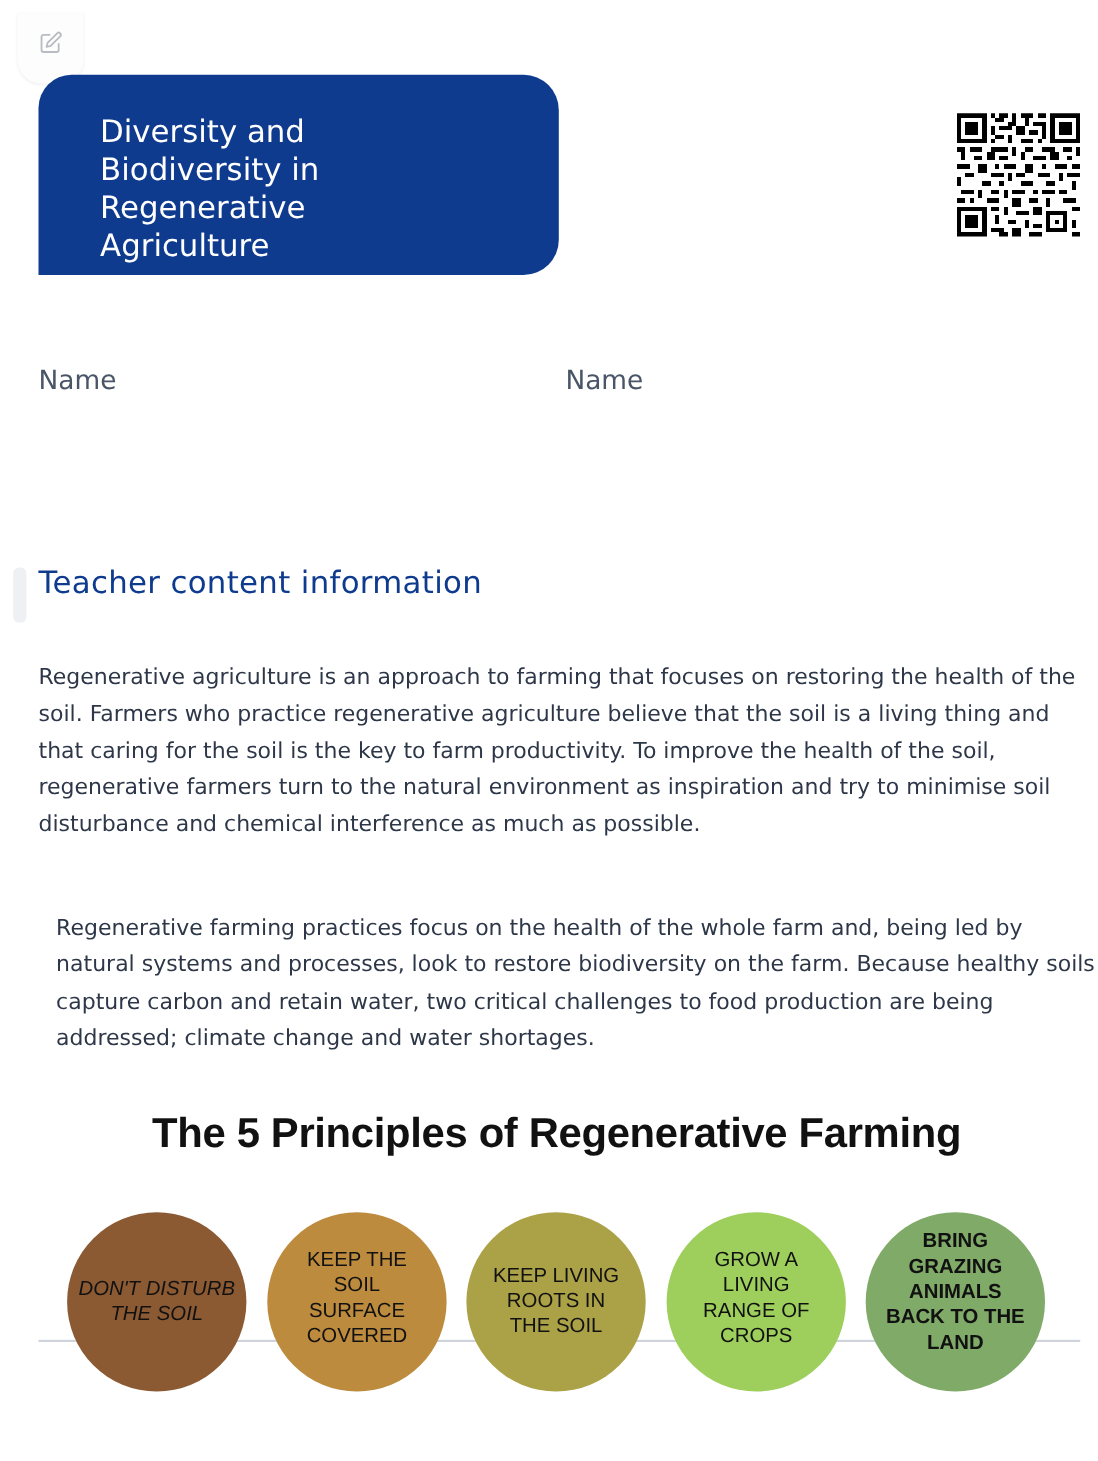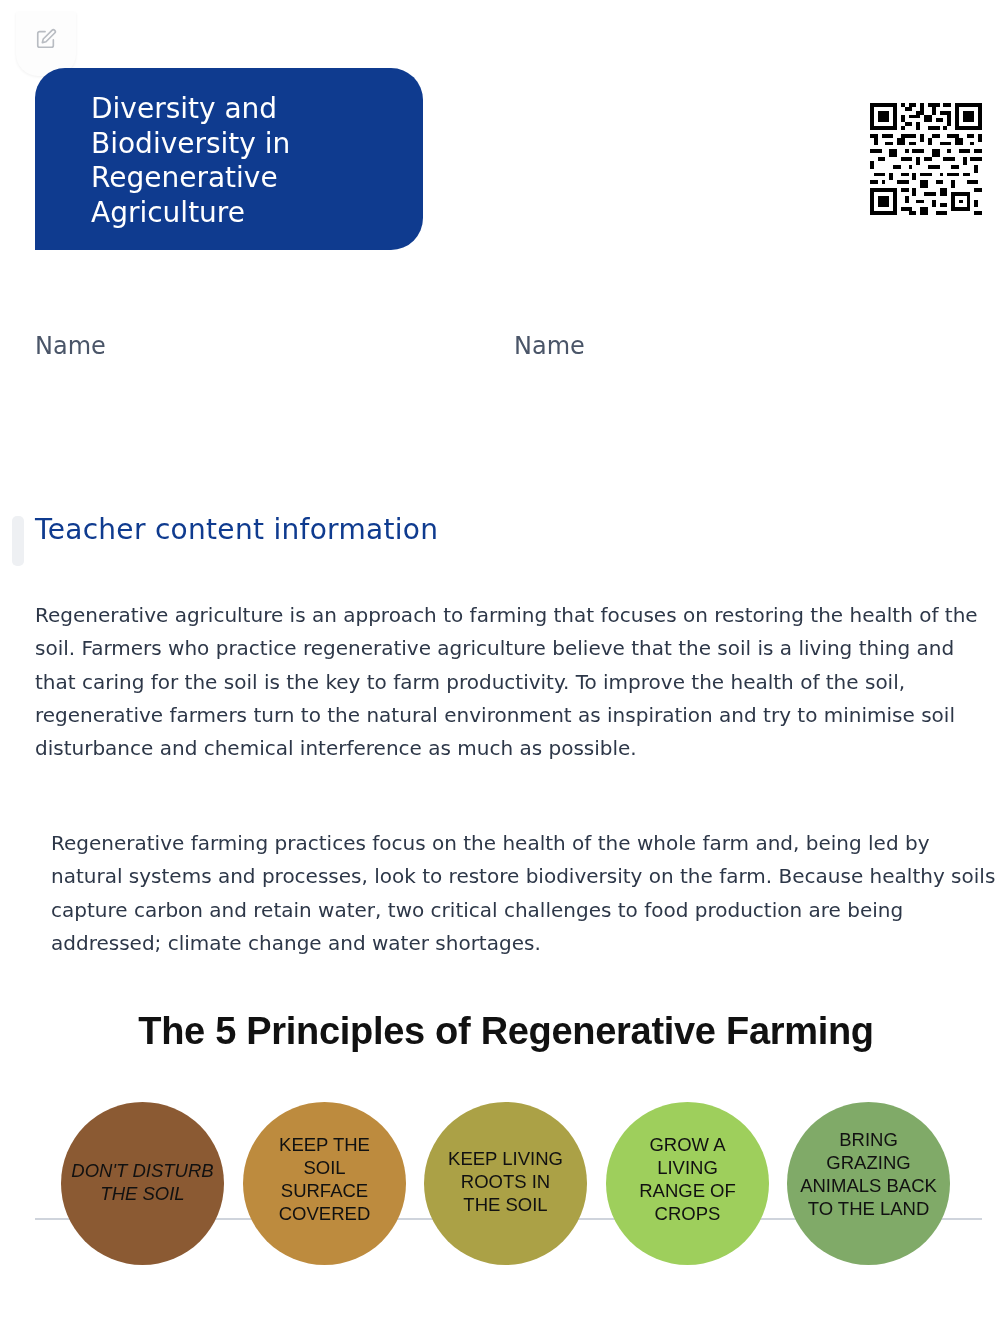--- a/index.html
+++ b/index.html
@@ -8,23 +8,23 @@
 
   .edit-tab {
     position: absolute; left: 16px; top: 12px; width: 60px; height: 64px;
     background: #fdfdfd; border-radius: 0 0 22px 22px;
     box-shadow: 0 1px 3px rgba(0,0,0,0.06);
     display: flex; align-items: flex-start; justify-content: center; padding-top: 16px;
   }
   .edit-tab svg { width: 22px; height: 22px; }
 
   .title-banner {
-    position: absolute; left: 35px; top: 68px; width: 388px; height: 182px;
+    position: absolute; left: 35px; top: 68px; width: 473px; height: 182px;
     background: #0f3b8f; border-radius: 30px 32px 32px 0;
-    padding: 24px 40px 0 56px;
+    padding: 35px 40px 0 56px;
   }
   .title-banner h1 {
     font-family: "DejaVu Sans", sans-serif; font-weight: normal;
     color: #ffffff; font-size: 28px; line-height: 34.5px; width: 240px;
   }
 
   .qr { position: absolute; left: 870px; top: 103px; width: 112px; height: 112px; }
 
   .field-label { position: absolute; top: 332px; font-size: 24px; color: #4a5568; }
   .field-name { left: 35px; }
@@ -60,21 +60,21 @@
     display: flex; align-items: center; justify-content: center; text-align: center;
   }
   .principle span {
     font-family: "Liberation Sans", sans-serif; font-size: 18.5px; line-height: 23px;
     color: #111111; display: block; padding: 0 6px;
   }
   .p1 { left: 61px; } .p1 span { width: 160px; margin-top: -4px; font-style: italic; }
   .p2 { left: 243px; } .p2 span { width: 120px; margin-top: -10px; }
   .p3 { left: 424px; } .p3 span { width: 140px; margin-top: -4px; }
   .p4 { left: 606px; } .p4 span { width: 120px; margin-top: -10px; }
-  .p5 { left: 787px; } .p5 span { width: 150px; margin-top: -20px; }
+  .p5 { left: 787px; font-weight: bold; } .p5 span { width: 150px; margin-top: -20px; }
 </style>
 </head>
 <body>
 
 <div class="edit-tab">
   <svg viewBox="0 0 24 24" fill="none" stroke="#b8bcc2" stroke-width="1.8" stroke-linecap="round" stroke-linejoin="round">
     <path d="M11 4H5a2 2 0 0 0-2 2v13a2 2 0 0 0 2 2h13a2 2 0 0 0 2-2v-6"></path>
     <path d="M18.5 2.5a2.1 2.1 0 0 1 3 3L12 15l-4 1 1-4 9.5-9.5z"></path>
   </svg>
 </div>

